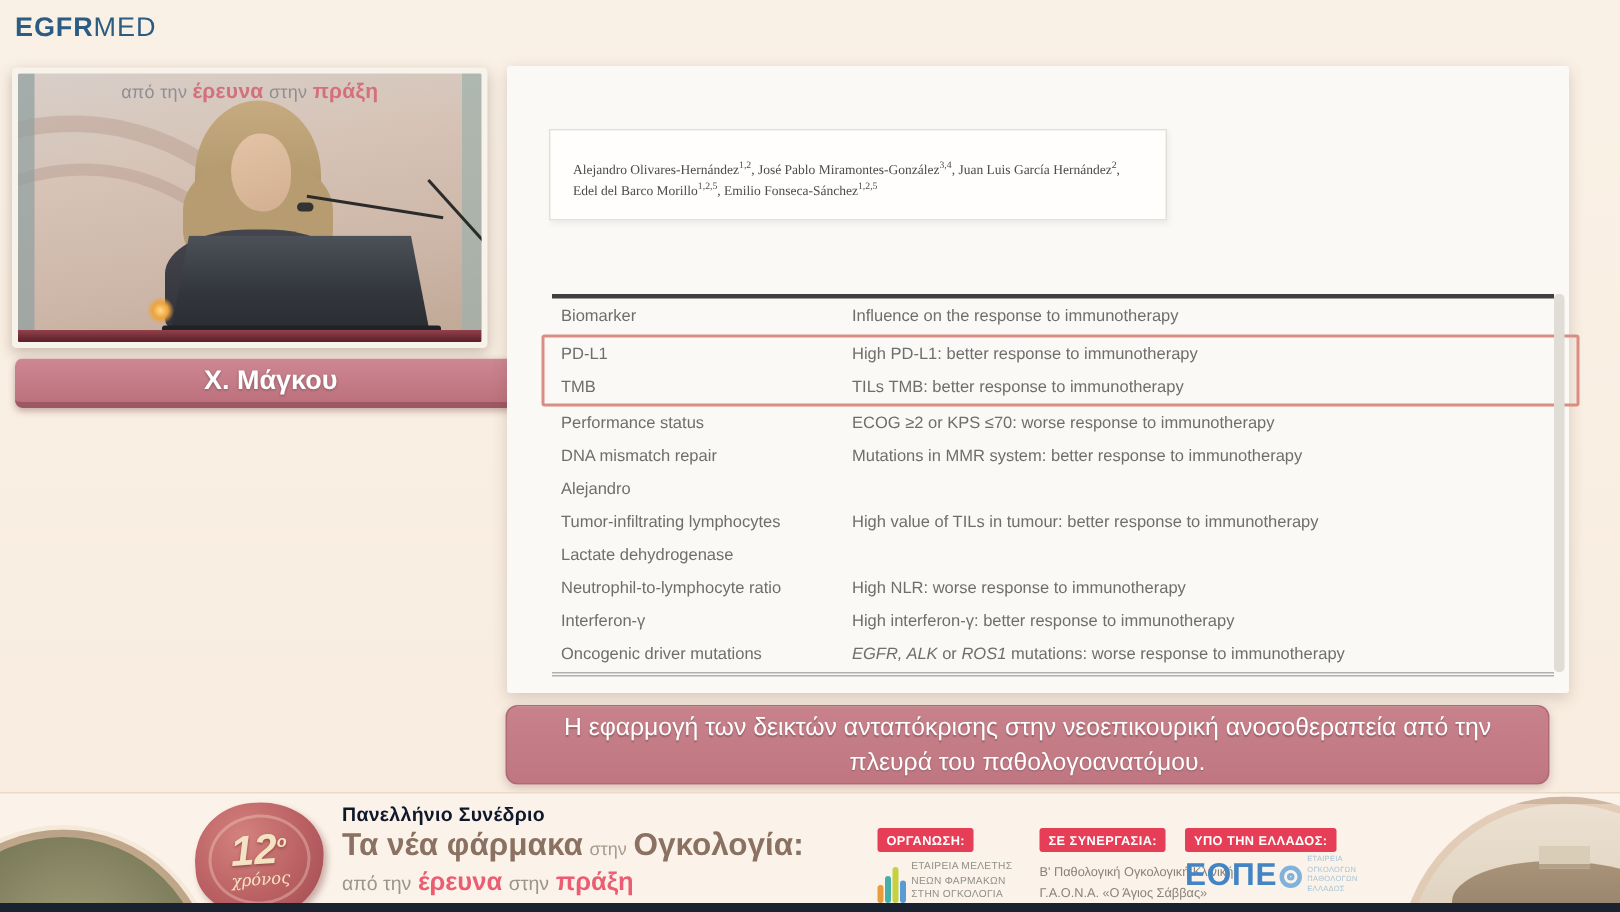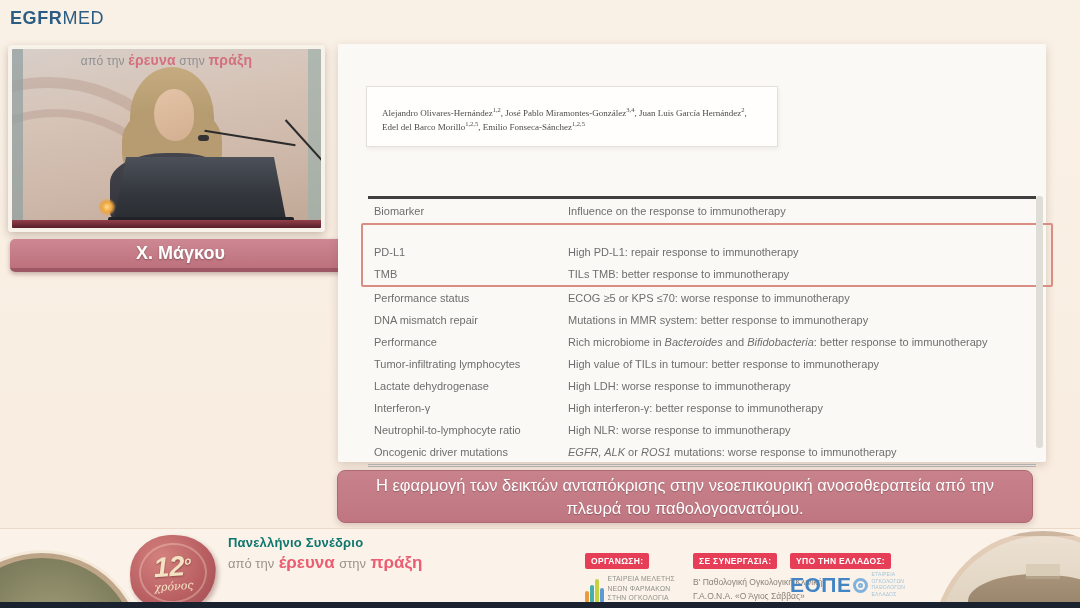--- a/index.html
+++ b/index.html
@@ -60,21 +60,21 @@
   .ptitle{font-size:13px;font-weight:700;color:#414141;line-height:1.55;letter-spacing:.1px;}
   .pauthors{margin-top:7px;font-family:"Liberation Serif","DejaVu Serif",serif;font-size:9px;
     color:#4c4c4c;line-height:1.55;}
   .pauthors sup{font-size:6.5px;line-height:0;}
   .tablewrap{position:absolute;left:30px;top:152px;width:668px;border-top:3px solid #404040;}
   .thead{display:flex;align-items:center;height:24px;font-size:11px;color:#6e6e6e;}
   .trow{display:flex;align-items:center;height:22px;font-size:11px;color:#6e6e6e;}
   .c1{width:200px;flex:none;padding-left:6px;box-sizing:border-box;}
   .c2{flex:1;}
   .hl-box{position:relative;border:2px solid #da8e83;border-radius:2px;
-    margin:0 -17px 0 -7px;padding:16px 15px 0 5px;}
+    margin:0 -17px 0 -7px;padding:0 15px 0 5px;}
   .tbl-bottom{border-bottom:3px double #b0b0b0;height:0;margin-top:1px;}
   .scrollstrip{position:absolute;right:3px;top:152px;width:7px;height:252px;background:#e0ddd6;
     border-radius:3px;}
   
   .caption{position:absolute;left:337px;top:470px;width:696px;height:53px;box-sizing:border-box;
     background:linear-gradient(180deg,#c8828c,#bf7681);border:1px solid #ae6a74;border-radius:8px;
     box-shadow:0 2px 6px rgba(120,60,60,.25);display:flex;align-items:center;justify-content:center;
     padding:0 14px;}
   .caption span{color:#fff;font-size:16.5px;line-height:1.35;text-align:center;
     text-shadow:0 1px 1px rgba(0,0,0,.25);}
@@ -97,21 +97,21 @@
     box-shadow:2px 3px 5px rgba(120,60,60,.4);display:flex;flex-direction:column;
     align-items:center;justify-content:center;transform:rotate(-4deg);}
   .seal::before{content:"";position:absolute;left:9px;top:8px;right:9px;bottom:8px;border-radius:50%;
     border:2px solid rgba(245,220,200,.35);}
   .seal .num{font-size:28px;font-weight:700;font-style:italic;color:#f3e3c2;line-height:1;
     text-shadow:0 1px 2px rgba(90,30,30,.5);}
   .seal .num sup{font-size:11px;}
   .seal .word{font-family:"DejaVu Serif","Liberation Serif",serif;font-style:italic;font-size:11px;
     color:#f3e3c2;margin-top:-1px;}
   .ev{position:absolute;left:228px;top:7px;line-height:1.15;}
-  .ev .kicker{color:#0f766e;font-weight:700;font-size:13px;letter-spacing:.2px;}
+  .ev .kicker{color:#0f172a;font-weight:700;font-size:13px;letter-spacing:.2px;}
   .ev .l2{margin-top:1px;}
   .ev .big{color:#8a7162;font-weight:700;font-size:21px;}
   .ev .smallb{color:#a99b8d;font-size:12px;}
   .ev .l3{margin-top:2px;}
   .ev .gray{color:#9b958c;font-size:13px;}
   .ev .pinkb{color:#ea5d72;font-weight:700;font-size:17px;}
   .badge{display:inline-block;background:#e63e57;color:#fff;font-size:8.5px;font-weight:700;
     letter-spacing:.3px;padding:3px 6px;border-radius:2px;}
   .org{position:absolute;left:585px;top:21px;}
   .org .row{display:flex;align-items:flex-end;margin-top:5px;gap:4px;}
@@ -181,54 +181,52 @@
 
     <div class="tablewrap">
       <div class="thead">
         <div class="c1">Biomarker</div>
         <div class="c2">Influence on the response to immunotherapy</div>
       </div>
       <div id="tbl-rows">
           <div class="hl-box">
             <div class="trow">
               <div class="c1">PD-L1</div>
-              <div class="c2"><span>High PD-L1: repair response to immunotherapy</span></div>
+              <div class="c2"><span>High PD-L1: better response to immunotherapy</span></div>
             </div>
             <div class="trow">
               <div class="c1">TMB</div>
               <div class="c2"><span>TILs TMB: better response to immunotherapy</span></div>
             </div>
           </div>
           <div class="trow">
             <div class="c1">Performance status</div>
-            <div class="c2"><span>ECOG ≥5 or KPS ≤70: worse response to immunotherapy</span></div>
+            <div class="c2"><span>ECOG ≥2 or KPS ≤70: worse response to immunotherapy</span></div>
           </div>
           <div class="trow">
             <div class="c1">DNA mismatch repair</div>
             <div class="c2"><span>Mutations in MMR system: better response to immunotherapy</span></div>
           </div>
           <div class="trow">
-            <div class="c1">Performance</div>
-            <div class="c2"><span>Rich microbiome in </span><i>Bacteroides</i><span> and </span><i>Bifidobacteria</i><span>: better response to immunotherapy</span></div>
+            <div class="c1">Alejandro</div>
           </div>
           <div class="trow">
             <div class="c1">Tumor-infiltrating lymphocytes</div>
             <div class="c2"><span>High value of TILs in tumour: better response to immunotherapy</span></div>
           </div>
           <div class="trow">
             <div class="c1">Lactate dehydrogenase</div>
-            <div class="c2"><span>High LDH: worse response to immunotherapy</span></div>
+          </div>
+          <div class="trow">
+            <div class="c1">Neutrophil-to-lymphocyte ratio</div>
+            <div class="c2"><span>High NLR: worse response to immunotherapy</span></div>
           </div>
           <div class="trow">
             <div class="c1">Interferon-γ</div>
             <div class="c2"><span>High interferon-γ: better response to immunotherapy</span></div>
-          </div>
-          <div class="trow">
-            <div class="c1">Neutrophil-to-lymphocyte ratio</div>
-            <div class="c2"><span>High NLR: worse response to immunotherapy</span></div>
           </div>
           <div class="trow">
             <div class="c1">Oncogenic driver mutations</div>
             <div class="c2"><i>EGFR, ALK</i><span> or </span><i>ROS1</i><span> mutations: worse response to immunotherapy</span></div>
           </div>
         </div>
       <div class="tbl-bottom"></div>
     </div>
     <div class="scrollstrip"></div>
   </div>
@@ -244,20 +242,25 @@
       <div class="art-temple"></div>
     </div>
 
     <div class="seal">
       <div class="num"><span>12</span><sup>ο</sup></div>
       <div class="word">χρόνος</div>
     </div>
 
     <div class="ev">
       <div class="kicker">Πανελλήνιο Συνέδριο</div>
+      <div class="l2">
+        <span class="big">Τα νέα φάρμακα</span>
+        <span class="smallb">στην</span>
+        <span class="big">Ογκολογία:</span>
+      </div>
       <div class="l3">
         <span class="gray">από την</span>
         <span class="pinkb">έρευνα</span>
         <span class="gray">στην</span>
         <span class="pinkb">πράξη</span>
       </div>
     </div>
 
     <div class="org">
       <span class="badge">ΟΡΓΑΝΩΣΗ:</span>

